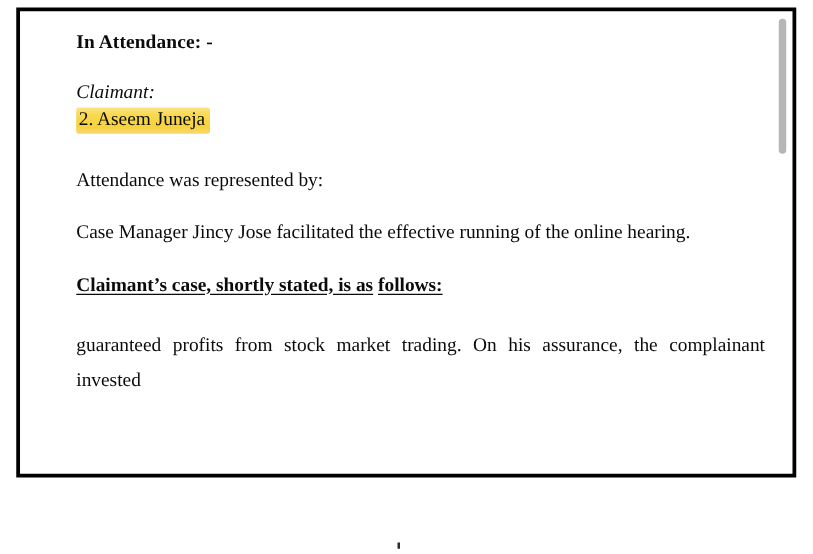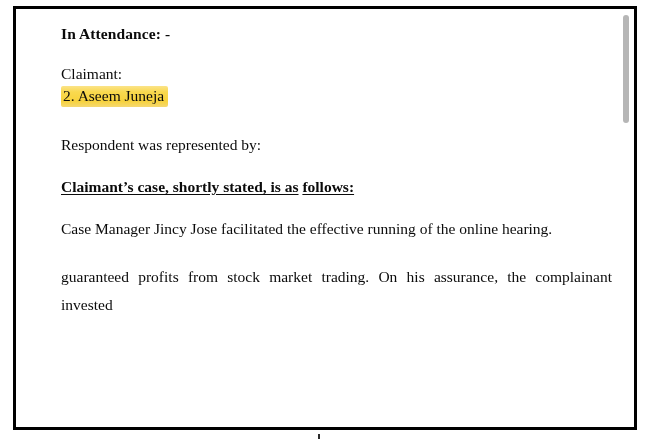--- a/index.html
+++ b/index.html
@@ -15,21 +15,21 @@
     font-family: "Liberation Serif", "DejaVu Serif", serif;
     color: #0b0b0b;
   }
 
   
   .page-viewport {
     position: absolute;
     left: 13px;
     top: 6px;
     width: 624px;
-    height: 424px;
+    height: 376px;
     box-sizing: border-box;
     border: 3px solid #000000;
     background: #ffffff;
     overflow: hidden;
   }
 
   .page-body {
     position: absolute;
     left: 0;
     top: 0;
@@ -47,21 +47,21 @@
     white-space: nowrap;
   }
 
   .blk-attendance {
     font-weight: bold;
     font-size: 15.5px;
     letter-spacing: 0.1px;
     margin: 9px 0 0 0;
   }
 
-  .blk-claimant-label { margin-top: 24px; }
+  .blk-claimant-label { margin-top: 24px; font-style: italic; }
 
   .blk-rep1 { margin-top: 26px; }
 
   .blk-rep2 {
     margin-top: 5px;
     display: inline-block;
     padding: 2px 4px 3px 2px;
   }
 
   .hl {
@@ -138,28 +138,28 @@
 
     <div class="line blk-attendance">In Attendance: -</div>
 
     <div class="line blk-claimant-label">Claimant:</div>
 
 
     <div>
       <span class="line blk-rep2 hl">2. Aseem Juneja</span>
     </div>
 
-    <div class="line blk-respondent-label">Respondent was represented by:</div>
+    <div class="line blk-respondent-label">Attendance was represented by:</div>
 
+
+    <div class="line blk-casemanager">Case Manager Jincy Jose facilitated the effective running of the online hearing.</div>
 
     <div class="line blk-heading">
       <span class="u">Claimant’s case, shortly stated, is as</span><span> </span><span class="u">follows:</span>
     </div>
-
-    <div class="line blk-casemanager">Case Manager Jincy Jose facilitated the effective running of the online hearing.</div>
 
     <div class="para">
       <span class="pline">guaranteed profits from stock market trading. On his assurance, the complainant invested</span>
 
     </div>
 
   </div>
 
   <div class="scroll-track">
     <div class="scroll-thumb"></div>

